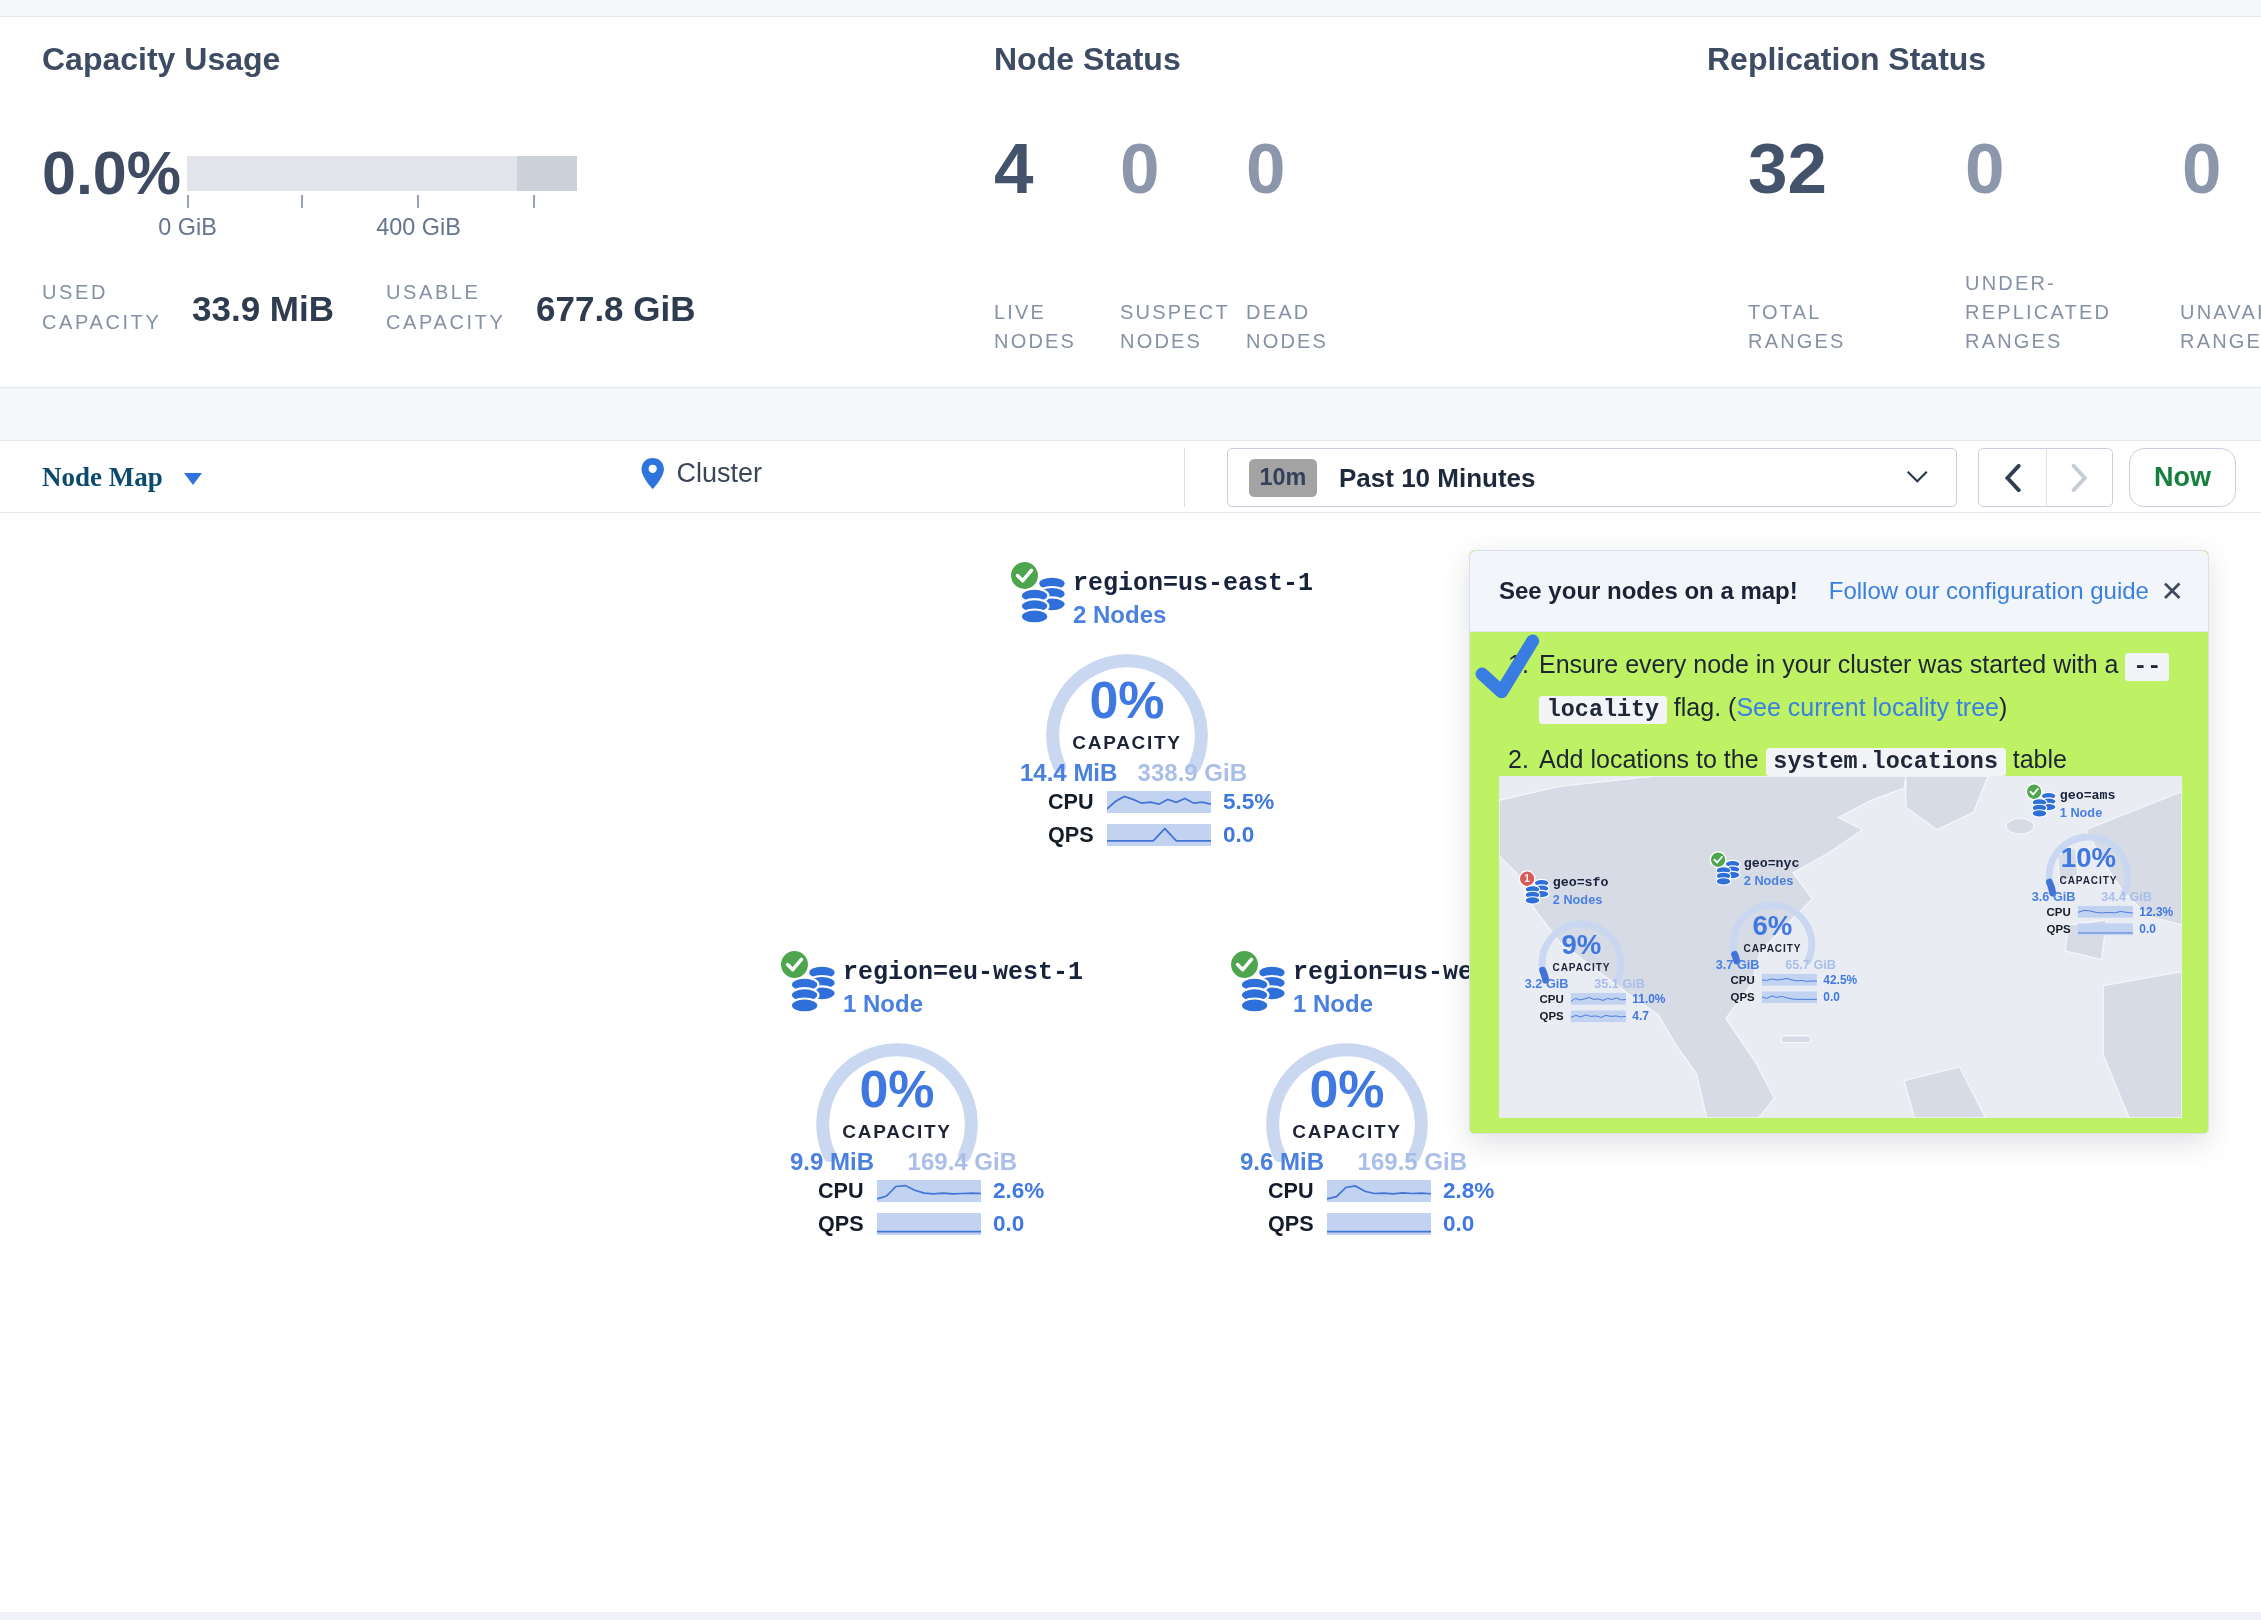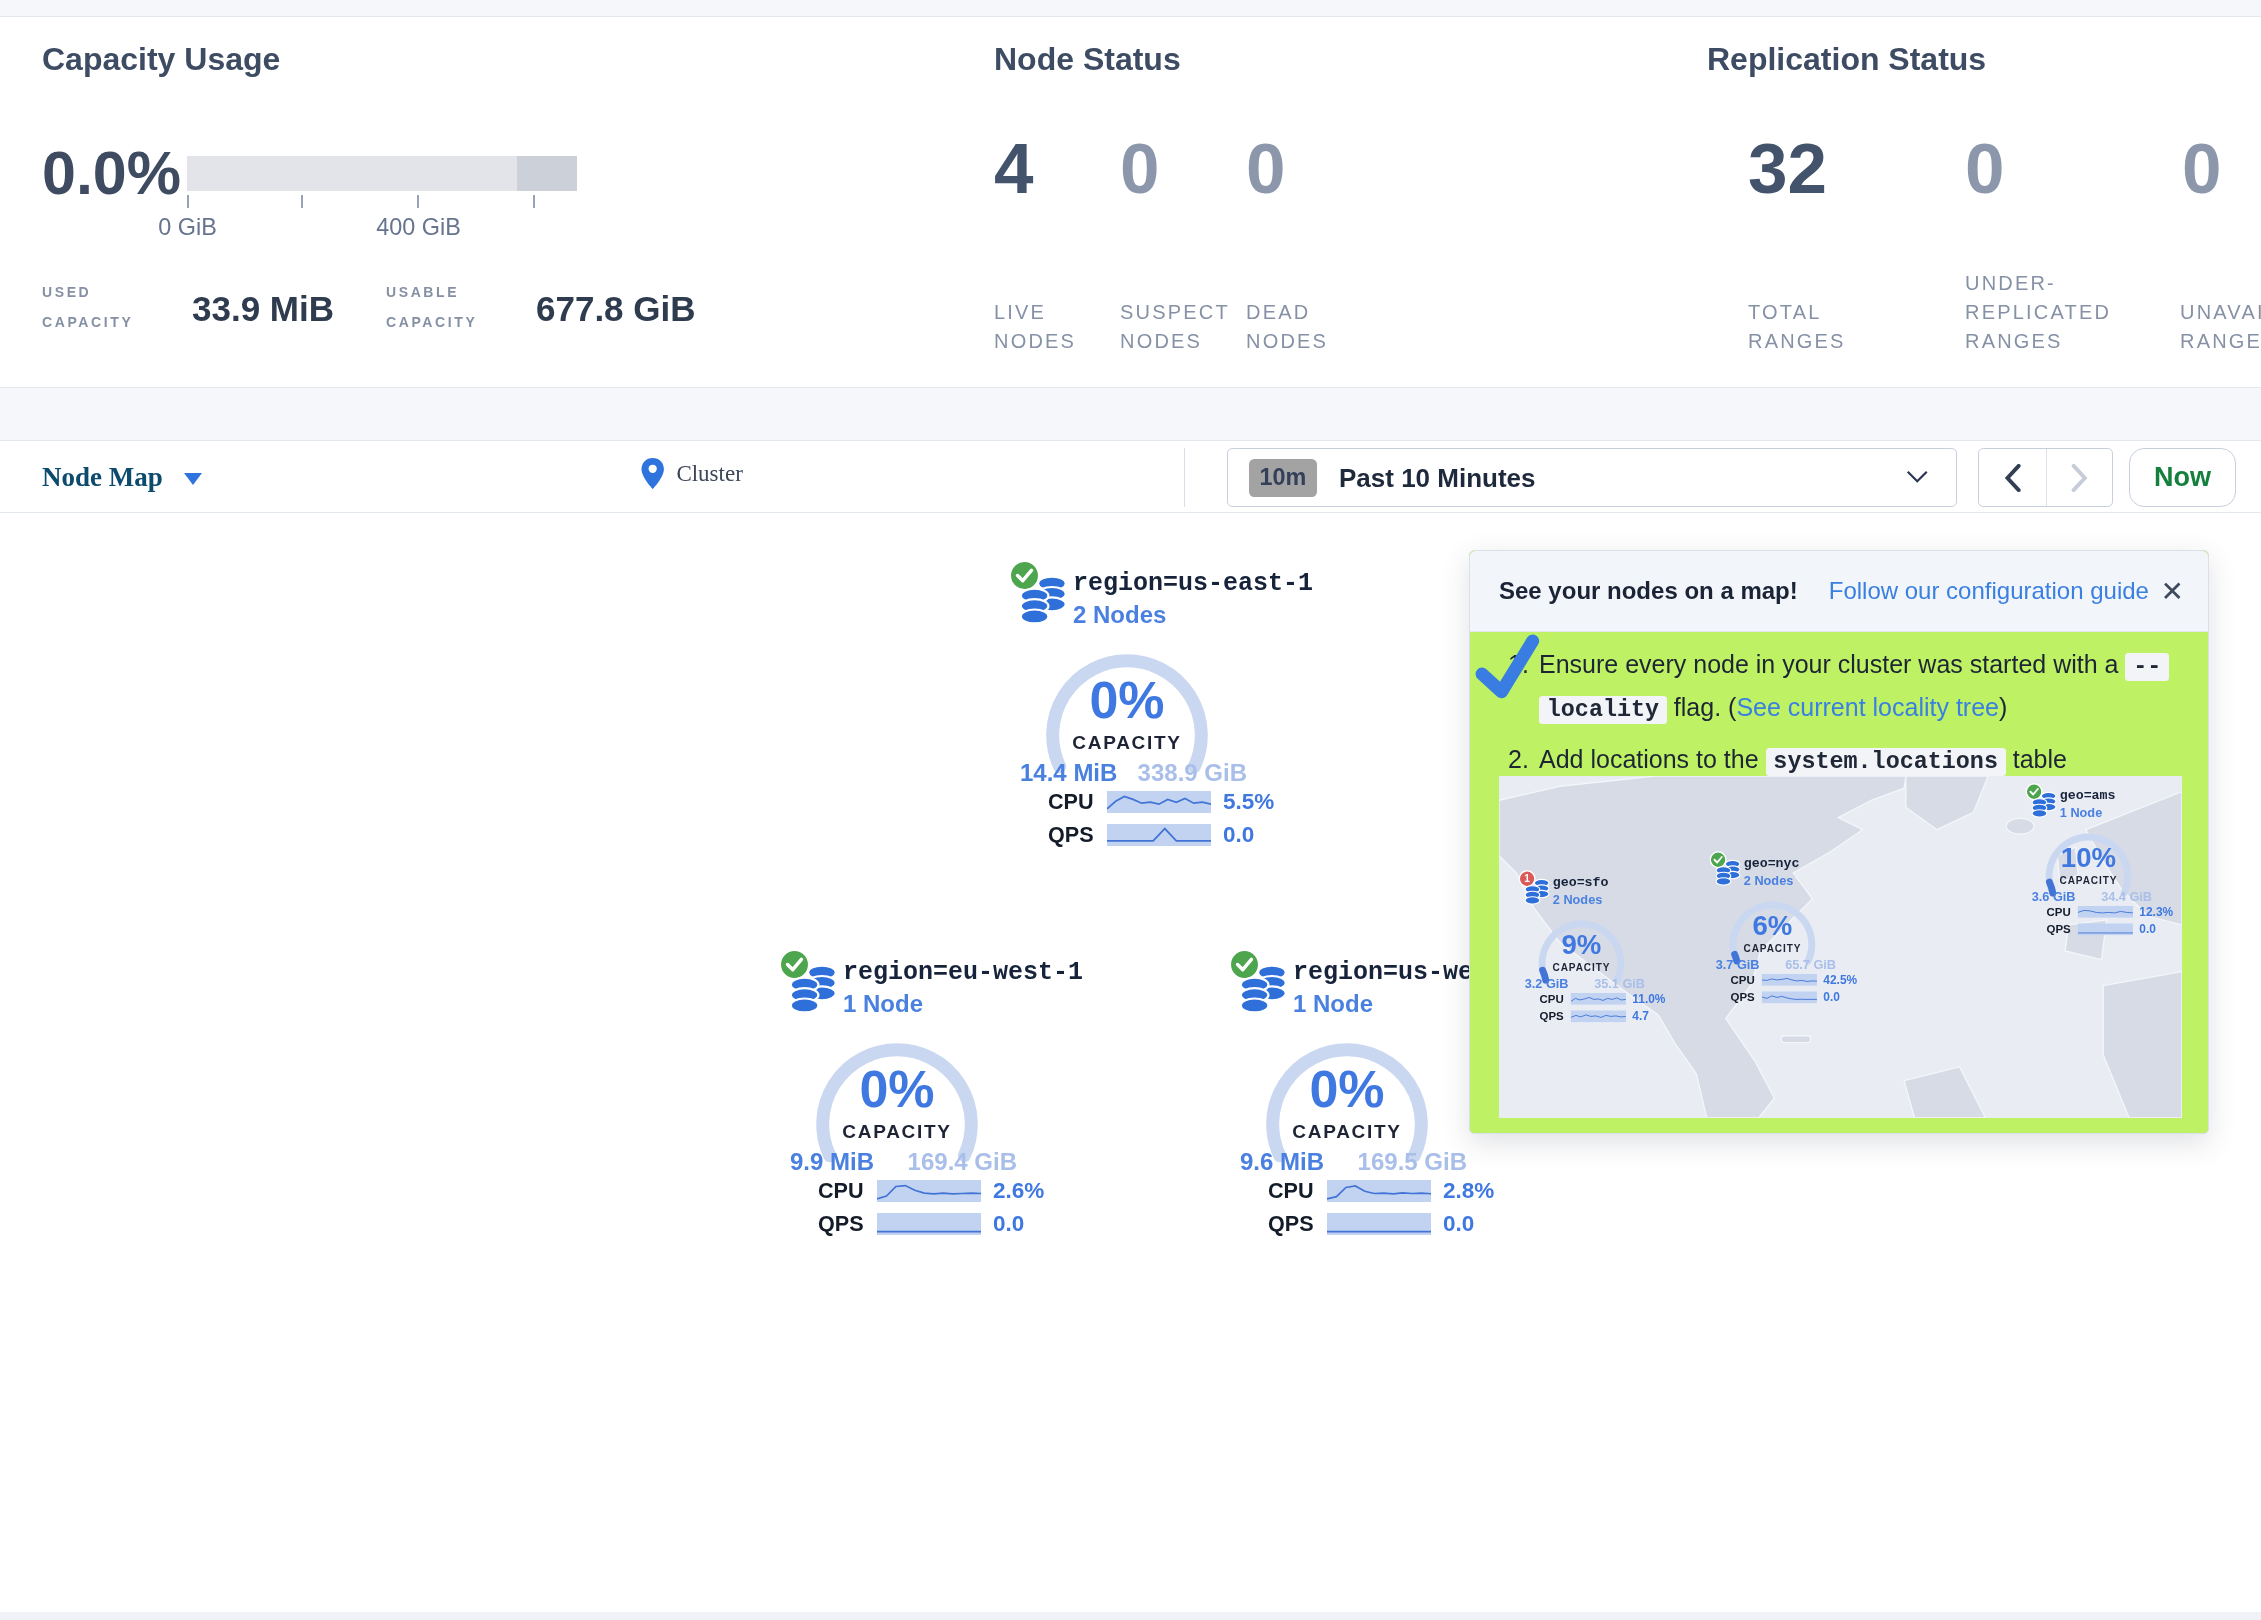--- a/index.html
+++ b/index.html
@@ -12,40 +12,40 @@
   .sec-title { position:absolute; top:24px; font-size:32px; font-weight:700; color:#3e4c63; }
   .t-cap { left:42px; } .t-node { left:994px; } .t-rep { left:1707px; }
 
   .cap-pct { position:absolute; left:42px; top:121px; font-size:61px; font-weight:700; color:#3f4b61; }
   .cap-bar { position:absolute; left:187px; top:139px; width:390px; height:35px; background:#e2e4e9; }
   .cap-bar-dark { position:absolute; right:0; top:0; width:60px; height:35px; background:#ccd0d8; }
   .tick { position:absolute; top:178px; width:1.7px; height:13px; background:#98a3b7; }
   .tick-label { position:absolute; top:197px; width:121px; text-align:center; font-size:23.4px; color:#66748e; }
 
   .cap-stats { position:absolute; left:42px; top:260px; display:flex; align-items:flex-start; }
-  .cap-label { font-size:14px; letter-spacing:2.6px; color:#8590a4; line-height:30px; width:143px;font-weight:bold; }
+  .cap-label { font-size:20px; letter-spacing:2.6px; color:#8590a4; line-height:30px; width:143px; }
   .cap-value { font-size:35px; font-weight:700; color:#2f3b4e; margin:12px 52px 0 7px; white-space:nowrap; }
 
   .stats-row { position:absolute; top:111px; display:flex; }
   .stats-row .stat { font-size:71px; font-weight:700; }
   .v-dark { color:#43536b; } .v-light { color:#8d97ac; }
   .labels-row { position:absolute; bottom:31px; display:flex; align-items:flex-end; }
   .slabel { font-size:20px; letter-spacing:2.2px; color:#8691a5; line-height:29px; }
   .w146 { width:126px; } .w200 { width:173px;margin-left:44px; }
   .row-node { left:994px; } .row-rep { left:1704px; }
 
   
   .toolbar { position:absolute; left:0; top:440px; width:2261px; height:73px; background:#fff;
              border-top:0.9px solid #e3e7ee; border-bottom:0.9px solid #e3e7ee; }
   .viewsel { position:absolute; left:42px; top:21px; display:flex; align-items:center; gap:21px; cursor:pointer; }
   .viewsel-label { font-size:27px; font-weight:600; color:#0c4a6e;font-family:Liberation Serif, serif; }
   .caret-down { width:0; height:0; border-left:9.5px solid transparent; border-right:9.5px solid transparent;
                 border-top:12px solid #2f73dd; margin-top:3.5px; }
   .crumb { position:absolute; left:641px; top:17.3px; display:flex; align-items:center; gap:12px; }
-  .crumb-label { font-size:23px; color:#3a4657;font-family:Liberation Serif, serif; }
+  .crumb-label { font-size:27px; color:#3a4657; }
   .tb-divider { position:absolute; left:1184px; top:7px; width:0.9px; height:59px; background:#d9dee8; }
 
   .timebox { position:absolute; left:1227px; top:7px; width:730px; height:59px; background:#fff;
              border:1.7px solid #c8cfdc; border-radius:5.2px; cursor:pointer; }
   .time-chip { position:absolute; left:21px; top:9.5px; width:68px; height:38px; background:#a3a3a3; border-radius:5.2px;
                font-size:23.4px; font-weight:700; color:#34405a; display:flex; align-items:center; justify-content:center; }
   .time-label { position:absolute; left:111px; top:14px; font-size:26px; font-weight:600; color:#1e293c; }
   .time-chevron { position:absolute; right:28px; top:21px; }
 
   .arrowbox { position:absolute; left:1978px; top:7px; width:135px; height:59px; background:#fff;

